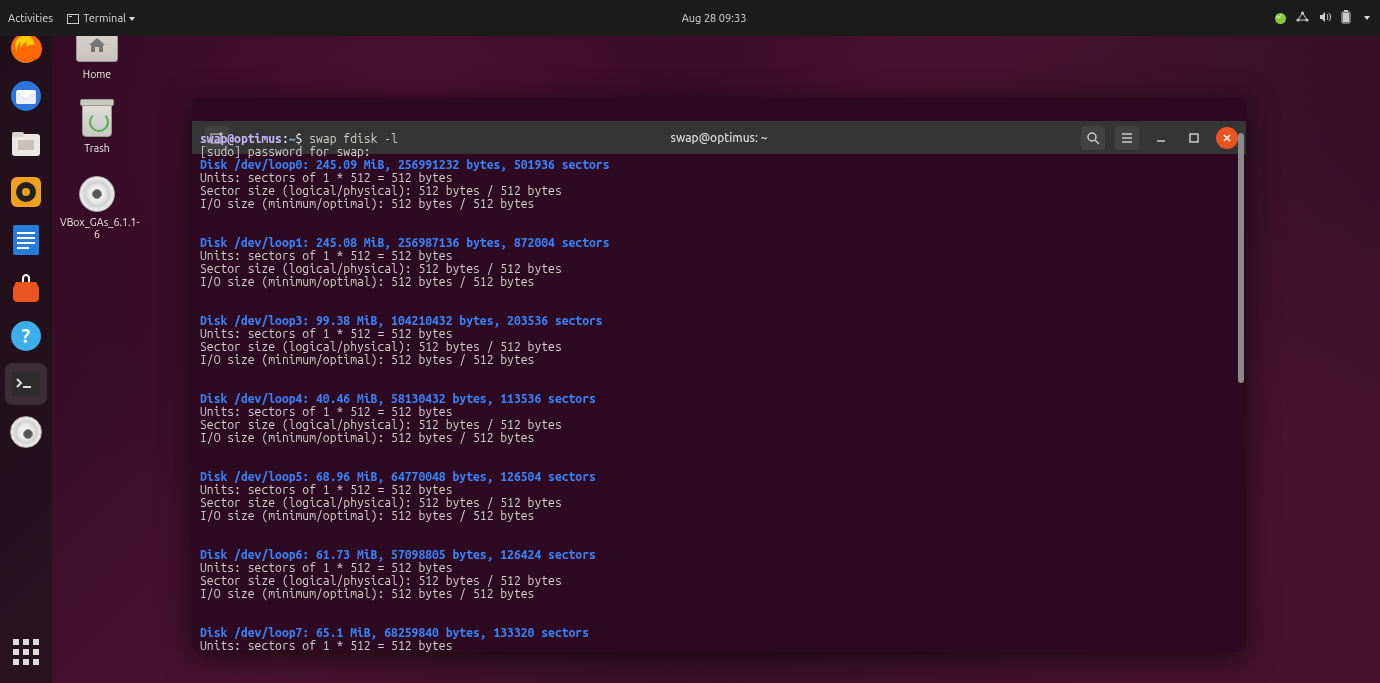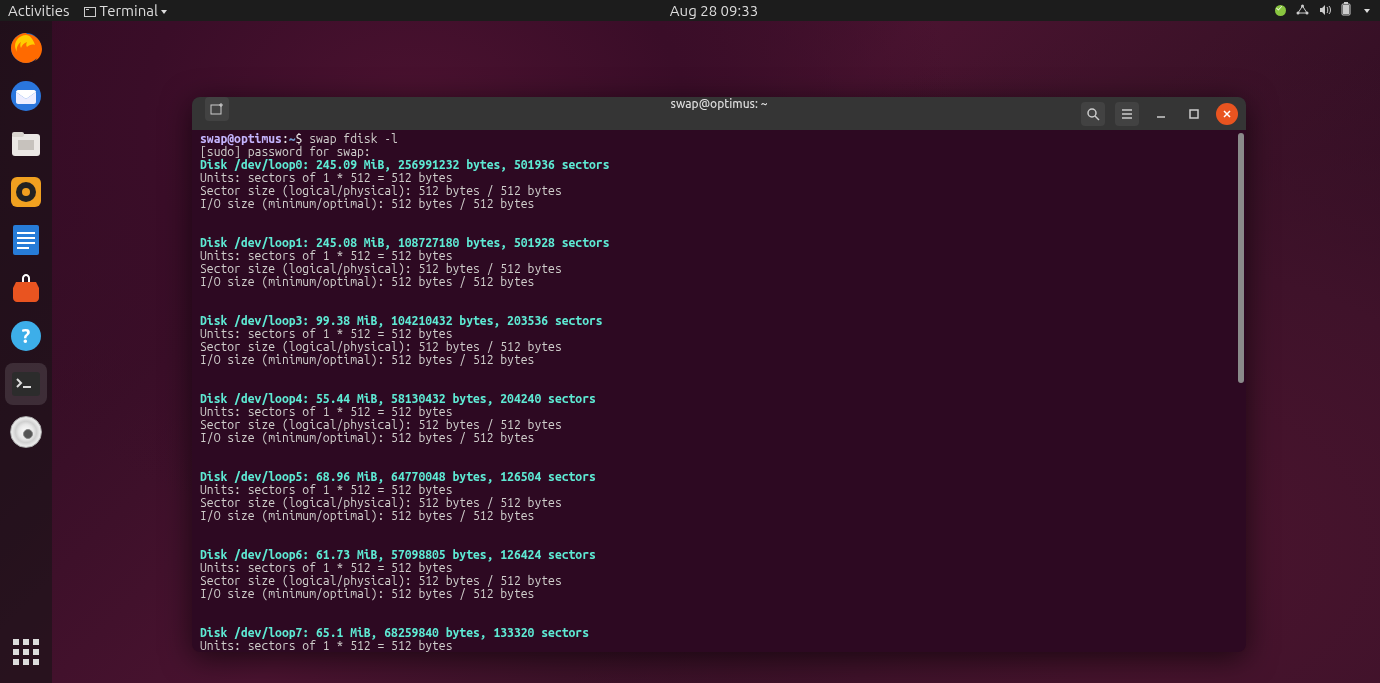--- a/index.html
+++ b/index.html
@@ -6,23 +6,23 @@
   
   #desktop{
     position:absolute;left:0;top:19px;right:0;bottom:0;
     background:
       radial-gradient(ellipse 900px 700px at 30% 15%, #4b1230 0%, #3a0d28 30%, transparent 60%),
       radial-gradient(ellipse 1000px 800px at 85% 80%, #4a142e 0%, #3f122a 35%, transparent 65%),
       linear-gradient(135deg, #2c0a1f 0%, #3a0f28 25%, #4a1330 45%, #3d1229 60%, #2f0d22 80%, #24081a 100%);
   }
   
   #top-panel{
-    position:absolute;left:0;top:0;right:0;height:21px;
+    position:absolute;left:0;top:0;right:0;height:36px;
     background:#1c1c1c;color:#ddd;display:flex;align-items:center;
-    font-size:15px;z-index:100;
+    font-size:11px;z-index:100;
   }
   #top-panel .left{display:flex;align-items:center;gap:14px;padding-left:8px;}
   #top-panel .center{position:absolute;left:50%;transform:translateX(-50%);margin-left:24px;}
   #top-panel .right{margin-left:auto;display:flex;align-items:center;gap:10px;padding-right:10px;}
   #top-panel .item{color:#ddd;}
   .tri-down{display:inline-block;width:0;height:0;border-left:3px solid transparent;border-right:3px solid transparent;border-top:4px solid #ddd;margin-left:3px;vertical-align:middle;}
   .term-mini{display:inline-block;width:10px;height:8px;border:1px solid #ccc;margin-right:4px;vertical-align:middle;position:relative;}
   .term-mini:after{content:"";position:absolute;left:1px;top:1px;width:3px;height:1px;background:#ccc;}
   .green-dot{width:11px;height:11px;border-radius:50%;background:#89c640;position:relative;}
   .green-dot:after{content:"✓";position:absolute;left:1px;top:-2px;font-size:9px;color:#fff;}
@@ -50,41 +50,42 @@
   .recycle{position:absolute;left:6px;top:8px;width:16px;height:16px;border:2px solid #4caf50;border-radius:50%;border-top-color:transparent;}
   .disc-glyph{width:34px;height:34px;background:radial-gradient(circle,#fff 0%,#e8e8e8 35%,#d0d0d0 50%,#e8e8e8 65%,#fff 100%);border-radius:50%;position:relative;border:1px solid #aaa;}
   .disc-glyph:after{content:"";position:absolute;left:12px;top:12px;width:8px;height:8px;background:#555;border-radius:50%;border:1px solid #888;}
   
   #term-window{
     position:absolute;left:192px;top:78px;width:1054px;height:555px;
     background:#2d0922;border-radius:8px;overflow:hidden;
     box-shadow:0 6px 30px rgba(0,0,0,0.6);z-index:60;
   }
   #term-titlebar{
-    height:33px;background:#353535;display:flex;
+    height:33px;background:#353535;display:flex;align-items:center;
     position:relative;
+    margin-top:24px;
   }
   #term-titlebar .title{position:absolute;left:50%;transform:translateX(-50%);color:#ddd;font-size:12px;font-weight:500;}
   .tb-btn{width:24px;height:24px;border-radius:4px;display:flex;align-items:center;justify-content:center;background:#424242;margin-left:5px;}
   .tb-left{display:flex;padding-left:8px;}
   .tb-right{display:flex;margin-left:auto;padding-right:8px;gap:5px;align-items:center;}
   .wc{width:22px;height:22px;border-radius:50%;display:flex;align-items:center;justify-content:center;margin-left:6px;background:#4a4a4a;}
   .wc.close{background:#e95420;}
   #term-body{
     position:absolute;left:0;right:0;top:33px;bottom:0;
     padding:2px 8px;
     font-family:"Ubuntu Mono","DejaVu Sans Mono",Consolas,monospace;
     font-size:12.2px;line-height:13px;
     color:#d0cfcc;white-space:pre;
     overflow:hidden;
   }
   .g{color:#c4b5fd;font-weight:bold;}
   .b{color:#729fcf;font-weight:bold;}
   .w{color:#eeeeec;}
-  .bold{font-weight:bold;color:#5eead4;}
+  .bold{font-weight:bold;color:#3b82f6;}
   #term-scroll{position:absolute;right:2px;top:36px;width:6px;height:250px;background:#8a8a8a;border-radius:3px;}
 </style>
 </head>
 <body>
 
 <div id="top-panel">
   <div class="left">
     <span class="item">Activities</span>
     <span class="item">
       <span class="term-mini"></span><span>Terminal</span><span class="tri-down"></span>
@@ -115,20 +116,44 @@
           <rect x="3" y="0" width="4" height="2" fill="#ccc"></rect>
           <rect x="2" y="3" width="6" height="9" fill="#ccc"></rect>
         </svg>
     </span>
     <span class="tri-down"></span>
   </div>
 </div>
 
 <div id="desktop">
 
+  <div class="desk-icon" style="left:60px;top:8px;">
+    <div class="glyph">
+        <div class="folder-glyph">
+      <svg class="home-sym" viewBox="0 0 16 14">
+            <path fill="#777" d="M8 0L0 7h2v7h4V9h4v5h4V7h2z"></path>
+          </svg>
+    </div>
+      </div>
+    <div>Home</div>
+  </div>
+  <div class="desk-icon" style="left:60px;top:82px;">
+    <div class="glyph">
+        <div class="trash-glyph">
+          <div class="recycle"></div>
+        </div>
+      </div>
+    <div>Trash</div>
+  </div>
+  <div class="desk-icon" style="left:60px;top:156px;">
+    <div class="glyph">
+        <div class="disc-glyph"></div>
+      </div>
+    <div>VBox_GAs_6.1.1-6</div>
+  </div>
 
   <div id="term-window">
     <div id="term-titlebar">
       <div class="tb-left">
         <div class="tb-btn">
           <svg width="14" height="14" viewBox="0 0 14 14">
               <rect x="1" y="3" width="10" height="9" fill="none" stroke="#ccc"></rect>
               <path d="M11 1v4M9 3h4" stroke="#ccc"></path>
             </svg>
         </div>
@@ -164,33 +189,33 @@
       </div>
     </div>
     <div id="term-body"><span class="g">swap@optimus</span><span class="w">:</span><span class="b">~</span><span class="w">$ </span><span>swap fdisk -l</span>
 <span>[sudo] password for swap:</span>
 <span class="bold">Disk /dev/loop0: 245.09 MiB, 256991232 bytes, 501936 sectors</span>
 <span>Units: sectors of 1 * 512 = 512 bytes</span>
 <span>Sector size (logical/physical): 512 bytes / 512 bytes</span>
 <span>I/O size (minimum/optimal): 512 bytes / 512 bytes</span>
 
 
-<span class="bold">Disk /dev/loop1: 245.08 MiB, 108727180 bytes, 501928 sectors</span>
+<span class="bold">Disk /dev/loop1: 245.08 MiB, 256987136 bytes, 872004 sectors</span>
 <span>Units: sectors of 1 * 512 = 512 bytes</span>
 <span>Sector size (logical/physical): 512 bytes / 512 bytes</span>
 <span>I/O size (minimum/optimal): 512 bytes / 512 bytes</span>
 
 
 <span class="bold">Disk /dev/loop3: 99.38 MiB, 104210432 bytes, 203536 sectors</span>
 <span>Units: sectors of 1 * 512 = 512 bytes</span>
 <span>Sector size (logical/physical): 512 bytes / 512 bytes</span>
 <span>I/O size (minimum/optimal): 512 bytes / 512 bytes</span>
 
 
-<span class="bold">Disk /dev/loop4: 55.44 MiB, 58130432 bytes, 204240 sectors</span>
+<span class="bold">Disk /dev/loop4: 40.46 MiB, 58130432 bytes, 113536 sectors</span>
 <span>Units: sectors of 1 * 512 = 512 bytes</span>
 <span>Sector size (logical/physical): 512 bytes / 512 bytes</span>
 <span>I/O size (minimum/optimal): 512 bytes / 512 bytes</span>
 
 
 <span class="bold">Disk /dev/loop5: 68.96 MiB, 64770048 bytes, 126504 sectors</span>
 <span>Units: sectors of 1 * 512 = 512 bytes</span>
 <span>Sector size (logical/physical): 512 bytes / 512 bytes</span>
 <span>I/O size (minimum/optimal): 512 bytes / 512 bytes</span>
 

